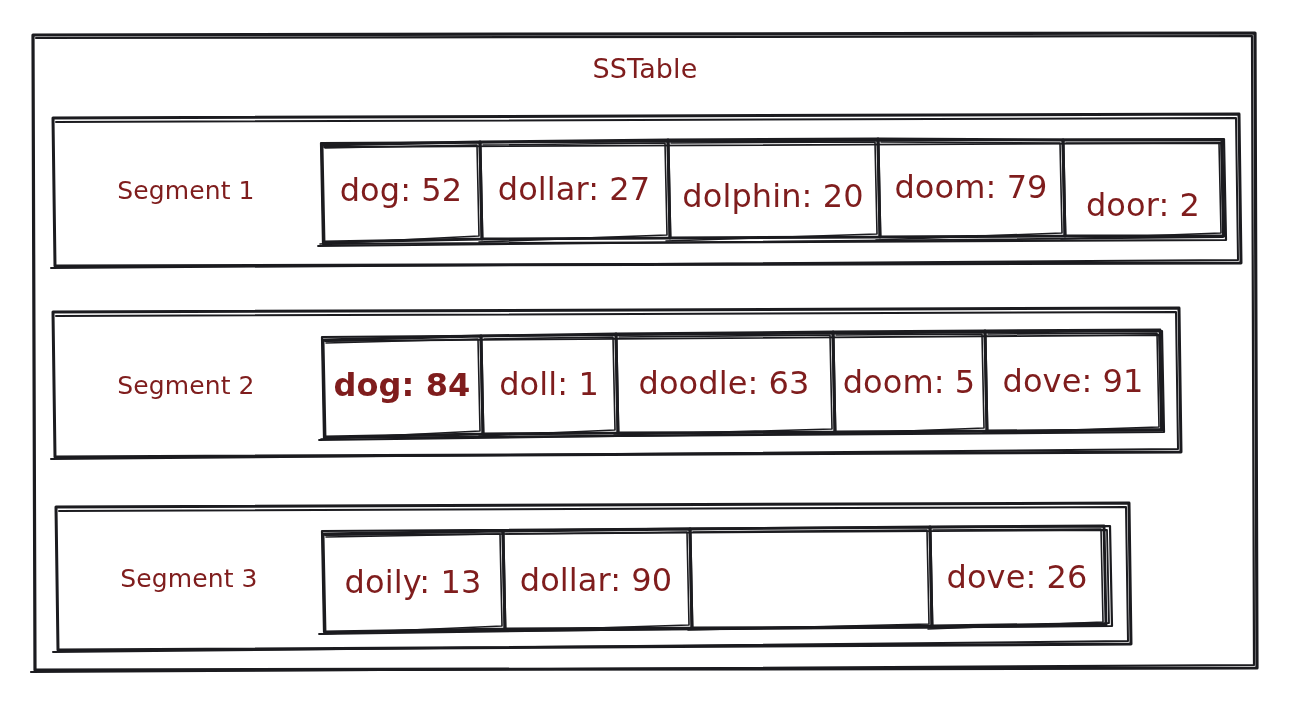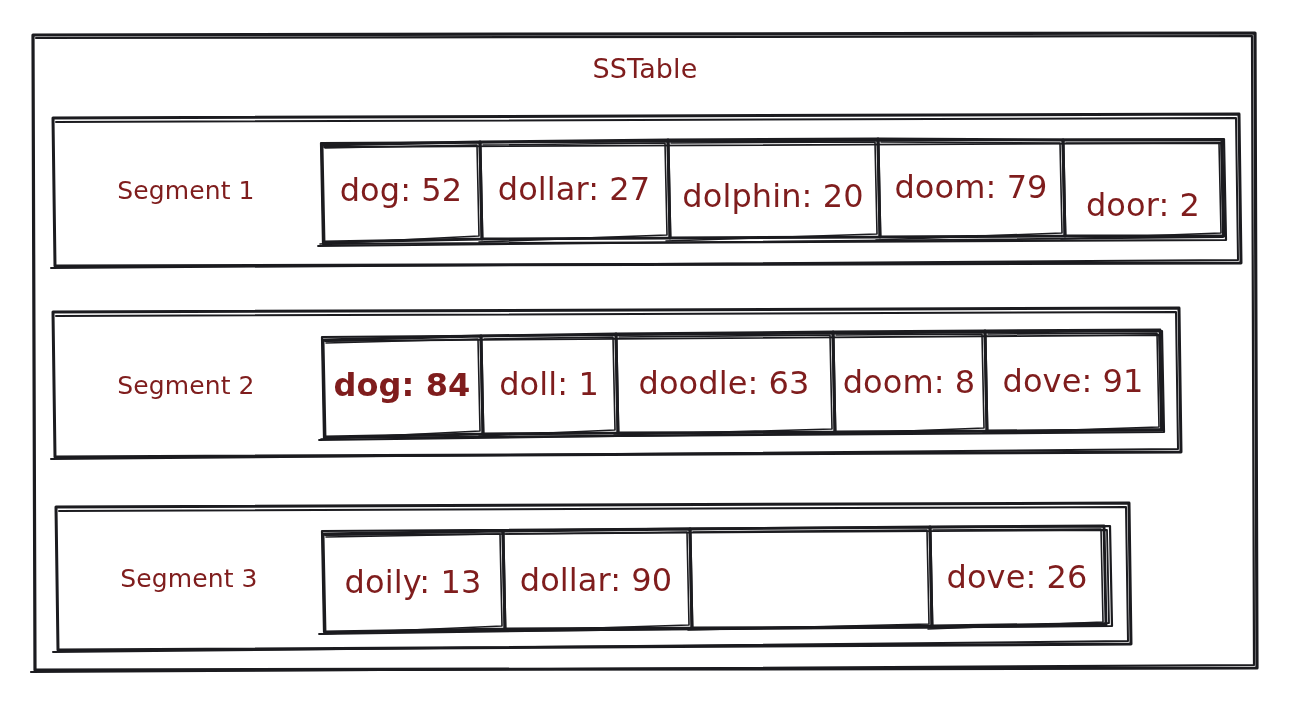--- a/index.html
+++ b/index.html
@@ -161,19 +161,19 @@
 
   <div class="txt cell-txt" style="left:401px; top:190px;">dog: 52</div>
   <div class="txt cell-txt" style="left:574px; top:189px;">dollar: 27</div>
   <div class="txt cell-txt" style="left:773px; top:196px;">dolphin: 20</div>
   <div class="txt cell-txt" style="left:971px; top:187px;">doom: 79</div>
   <div class="txt cell-txt" style="left:1143px; top:187px;margin-top:18px;">door: 2</div>
 
   <div class="txt cell-txt" style="left:402px; top:385px;font-weight:bold;">dog: 84</div>
   <div class="txt cell-txt" style="left:549px; top:384px;">doll: 1</div>
   <div class="txt cell-txt" style="left:724px; top:383px;">doodle: 63</div>
-  <div class="txt cell-txt" style="left:909px; top:382px;">doom: 8</div>
+  <div class="txt cell-txt" style="left:909px; top:382px;">doom: 5</div>
   <div class="txt cell-txt" style="left:1073px; top:381px;">dove: 91</div>
 
   <div class="txt cell-txt" style="left:413px; top:582px;">doily: 13</div>
   <div class="txt cell-txt" style="left:596px; top:580px;">dollar: 90</div>
   <div class="txt cell-txt" style="left:1017px; top:577px;">dove: 26</div>
 </div>
 
 </body></html>

